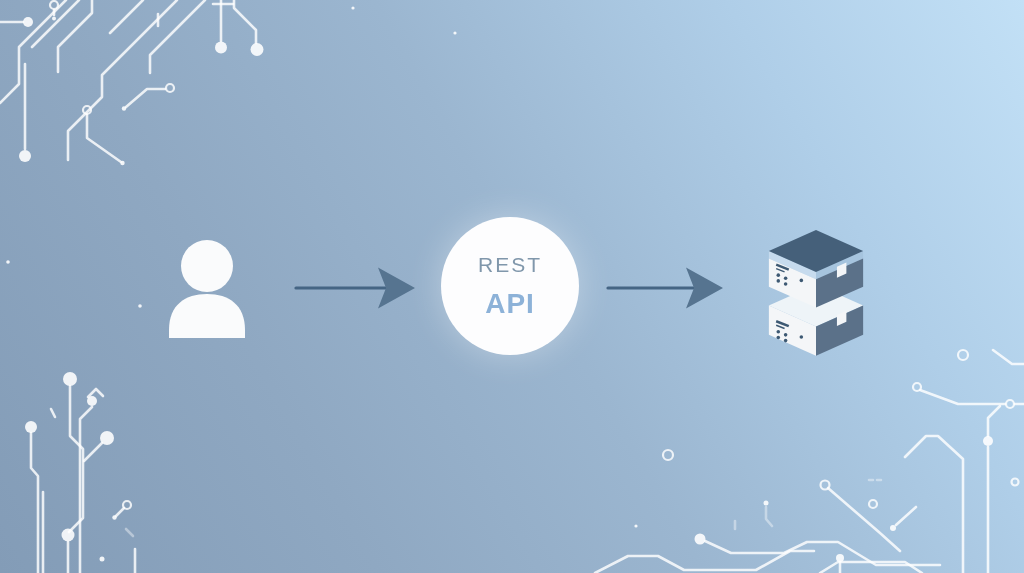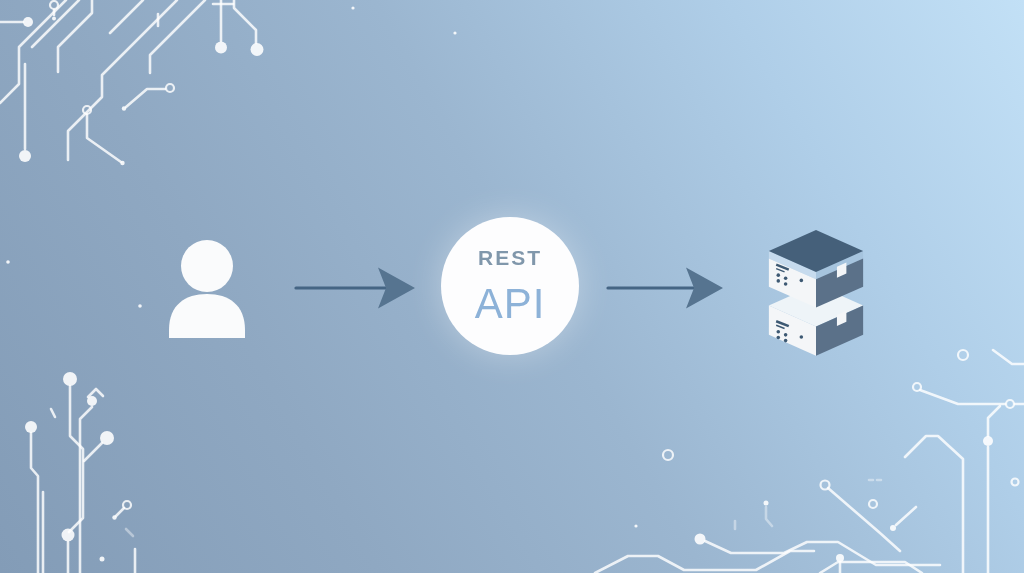--- a/index.html
+++ b/index.html
@@ -22,22 +22,22 @@
   .circuit .faint{stroke-opacity:.4;fill-opacity:.45;}
   .node-user{position:absolute;left:165px;top:238px;width:84px;height:100px;}
   .arrow-1{position:absolute;left:290px;top:262px;}
   .arrow-2{position:absolute;left:600px;top:262px;}
   .api-circle{
     position:absolute;left:441px;top:217px;width:138px;height:138px;
     background:var(--node-fill);border-radius:50%;
     display:flex;flex-direction:column;align-items:center;justify-content:center;
     box-shadow:0 0 34px rgba(255,255,255,.35);
   }
-  .api-line1{font-size:21px;font-weight:bold;letter-spacing:2px;color:var(--rest-text);line-height:1.05;}
-  .api-line2{font-size:42px;font-weight:normal;letter-spacing:1px;color:var(--api-text);line-height:1.0;margin-top:14px;}
+  .api-line1{font-size:21px;font-weight:normal;letter-spacing:2px;color:var(--rest-text);line-height:1.05;}
+  .api-line2{font-size:28px;font-weight:bold;letter-spacing:1px;color:var(--api-text);line-height:1.0;margin-top:14px;}
   .node-server{position:absolute;left:758px;top:228px;width:116px;height:132px;}
 </style>
 </head>
 <body>
 
 <div class="canvas">
 
   <svg class="circuit" viewBox="0 0 1024 573" aria-hidden="true">
 
     <g>

